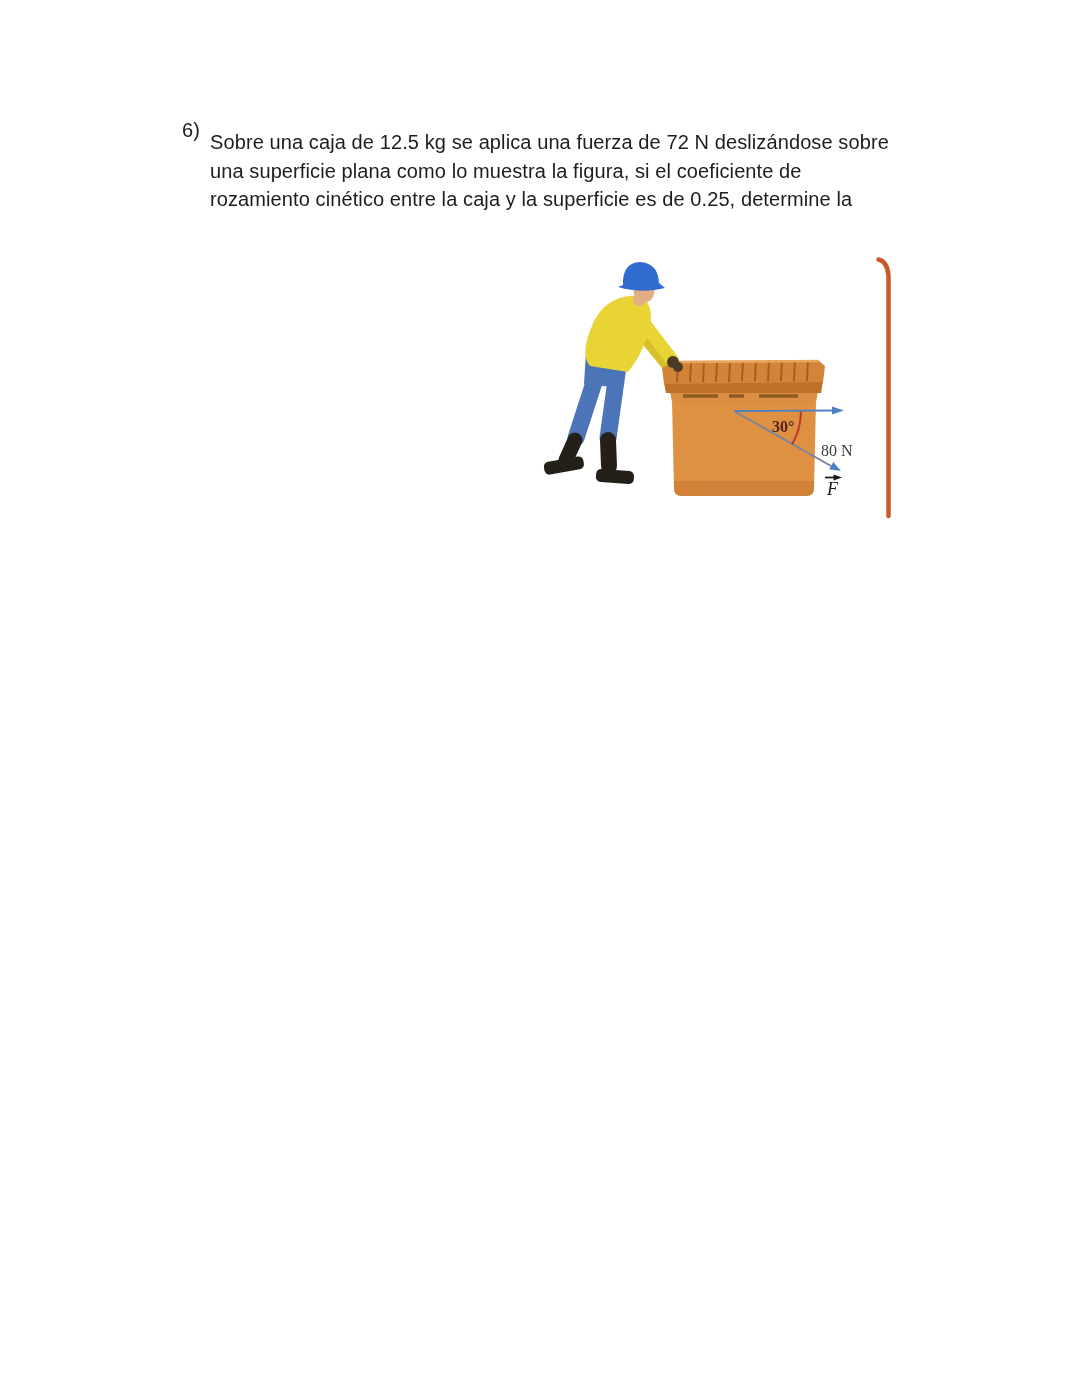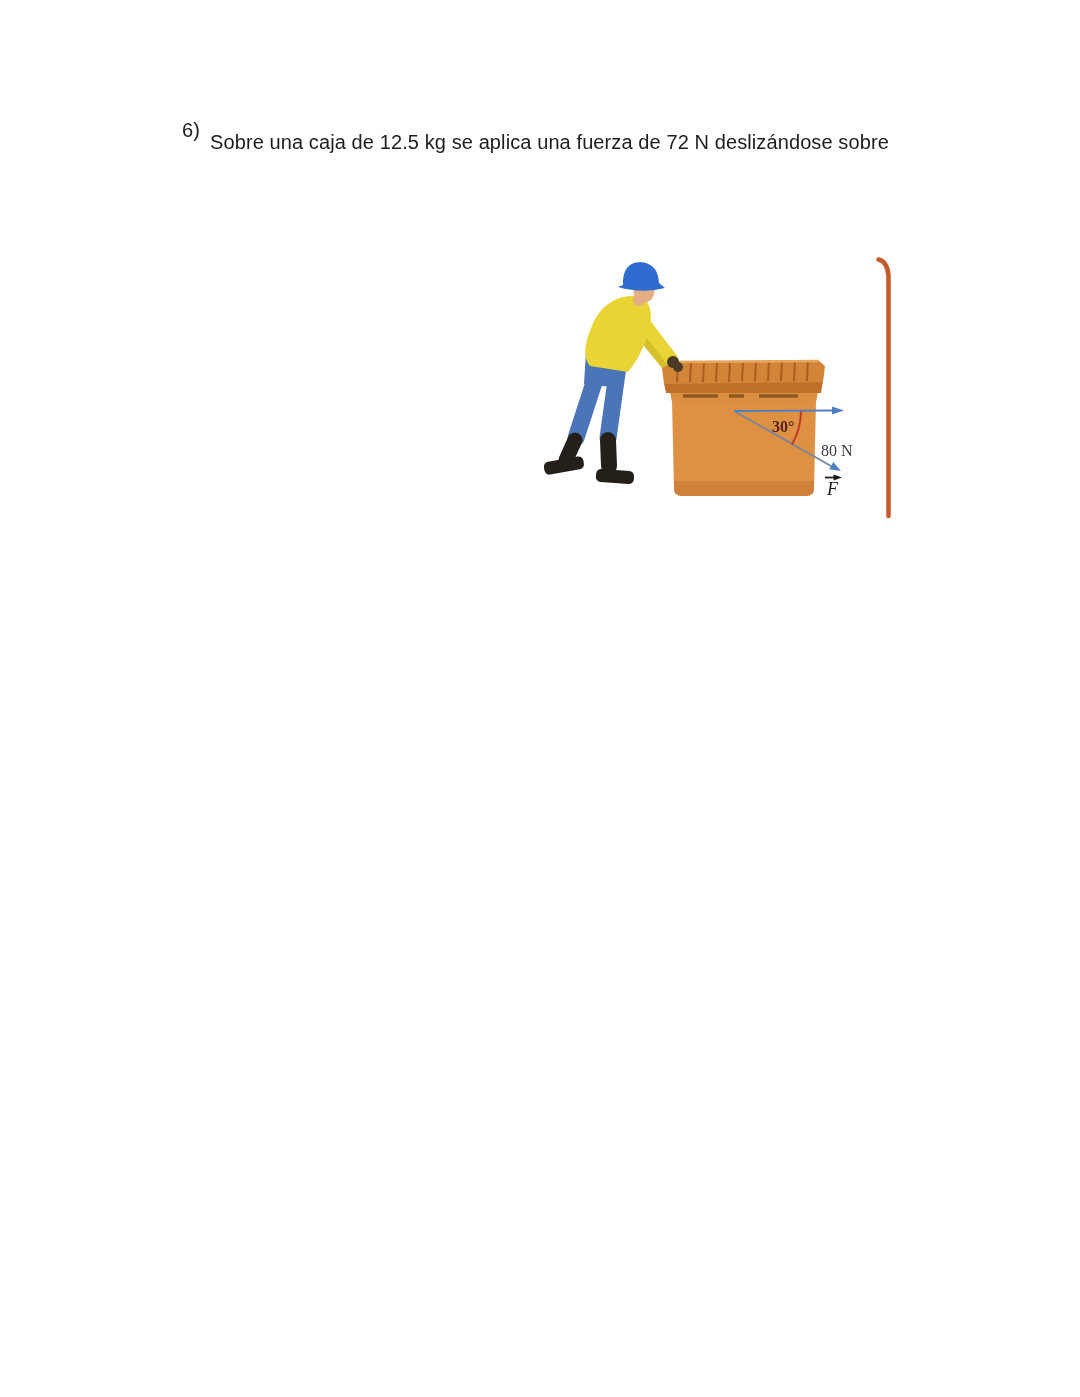--- a/index.html
+++ b/index.html
@@ -41,20 +41,22 @@
 </style>
 </head>
 <body>
 
 <div class="page" data-name="worksheet-page">
 
   <div class="problem" data-name="problem-block">
     <div class="problem-number" data-name="problem-number">6)</div>
     <div class="problem-lines" data-name="problem-text">
       <div data-name="problem-line">Sobre una caja de 12.5 kg se aplica una fuerza de 72 N deslizándose sobre</div>
+      <div data-name="problem-line">una superficie plana como lo muestra la figura, si el coeficiente de</div>
+      <div data-name="problem-line">rozamiento cinético entre la caja y la superficie es de 0.25, determine la</div>
     </div>
   </div>
 
   <div class="figure" data-name="figure-illustration">
     <svg width="360" height="272" viewBox="510 252 360 272" xmlns="http://www.w3.org/2000/svg" data-name="worker-pushing-crate-figure">
 
       <g data-name="worker-person">
 
         <line x1="606" y1="324" x2="640" y2="366" stroke="#d6c02a" stroke-width="12" stroke-linecap="round" data-name="worker-back-arm"></line>
 

